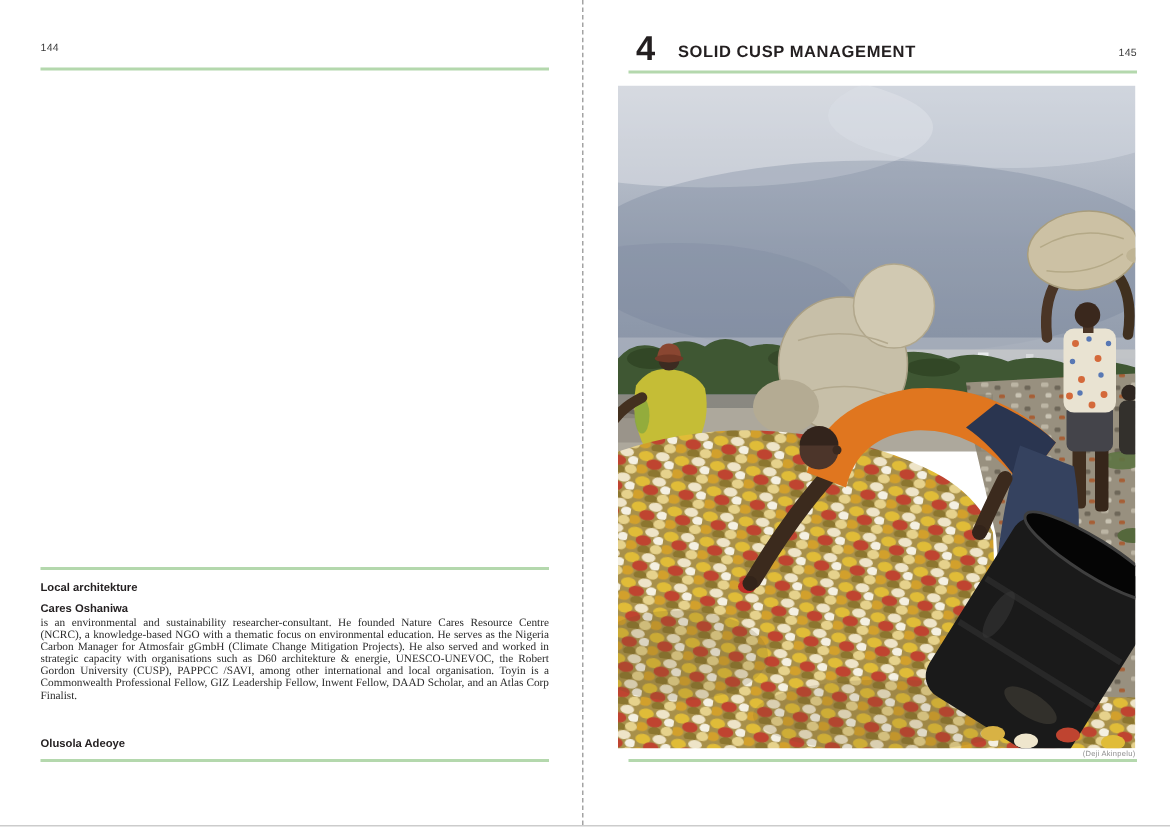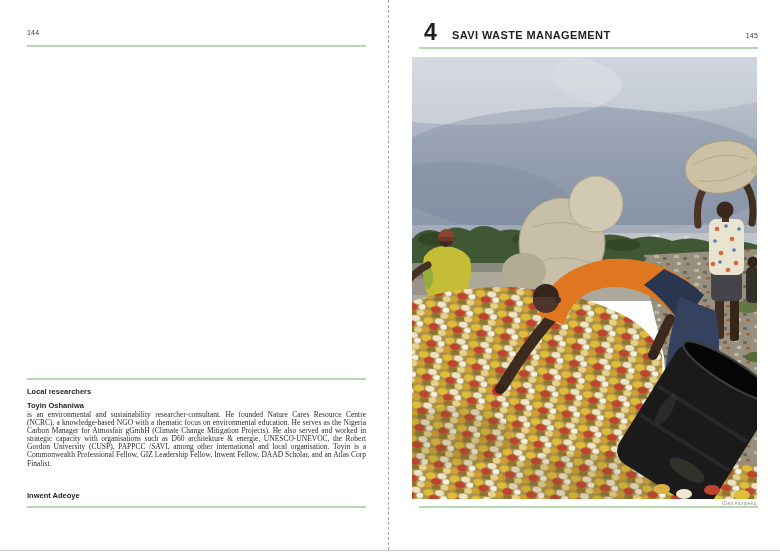--- a/index.html
+++ b/index.html
@@ -55,35 +55,35 @@
 </head>
 <body>
 
 <div class="abs" style="left:0;top:0;width:780px;height:553px;">
 
   <div>
     <span class="abs pagenum" id="pagenum-left">144</span>
     <div class="rule" id="rule-left-top"></div>
 
     <div class="rule" id="rule-left-mid"></div>
-    <div class="abs bio-heading" id="local-researchers-heading">Local researchers</div>
-
-    <div class="abs bio-heading" id="researcher-0-name">Toyin Oshaniwa</div>
+    <div class="abs bio-heading" id="local-researchers-heading">Local architekture</div>
+
+    <div class="abs bio-heading" id="researcher-0-name">Cares Oshaniwa</div>
     <p class="abs" id="researcher-0-bio">is an environmental and sustainability researcher-consultant. He founded Nature Cares Resource Centre (NCRC), a knowledge-based NGO with a thematic focus on environmental education. He serves as the Nigeria Carbon Manager for Atmosfair gGmbH (Climate Change Mitigation Projects). He also served and worked in strategic capacity with organisations such as D60 architekture &amp; energie, UNESCO-UNEVOC, the Robert Gordon University (CUSP), PAPPCC /SAVI, among other international and local organisation. Toyin is a Commonwealth Professional Fellow, GIZ Leadership Fellow, Inwent Fellow, DAAD Scholar, and an Atlas Corp Finalist.</p>
 
-    <div class="abs bio-heading" id="researcher-1-name">Inwent Adeoye</div>
+    <div class="abs bio-heading" id="researcher-1-name">Olusola Adeoye</div>
 
     <div class="rule" id="rule-left-bottom"></div>
   </div>
 
   <div class="divider"></div>
 
   <div>
     <span class="abs" id="chapter-number">4</span>
-    <span class="abs" id="chapter-title">SAVI WASTE MANAGEMENT</span>
+    <span class="abs" id="chapter-title">SOLID CUSP MANAGEMENT</span>
     <span class="abs pagenum" id="pagenum-right">145</span>
     <div class="rule" id="rule-right-top"></div>
 
     <div class="abs" id="photo-frame">
       <svg width="345" height="442" viewBox="0 0 345 442" xmlns="http://www.w3.org/2000/svg">
         <defs>
           <linearGradient id="sky" x1="0" y1="0" x2="0" y2="1">
             <stop offset="0" stop-color="#c9ced7"></stop>
             <stop offset="0.5" stop-color="#a2abba"></stop>
             <stop offset="1" stop-color="#8893a4"></stop>

